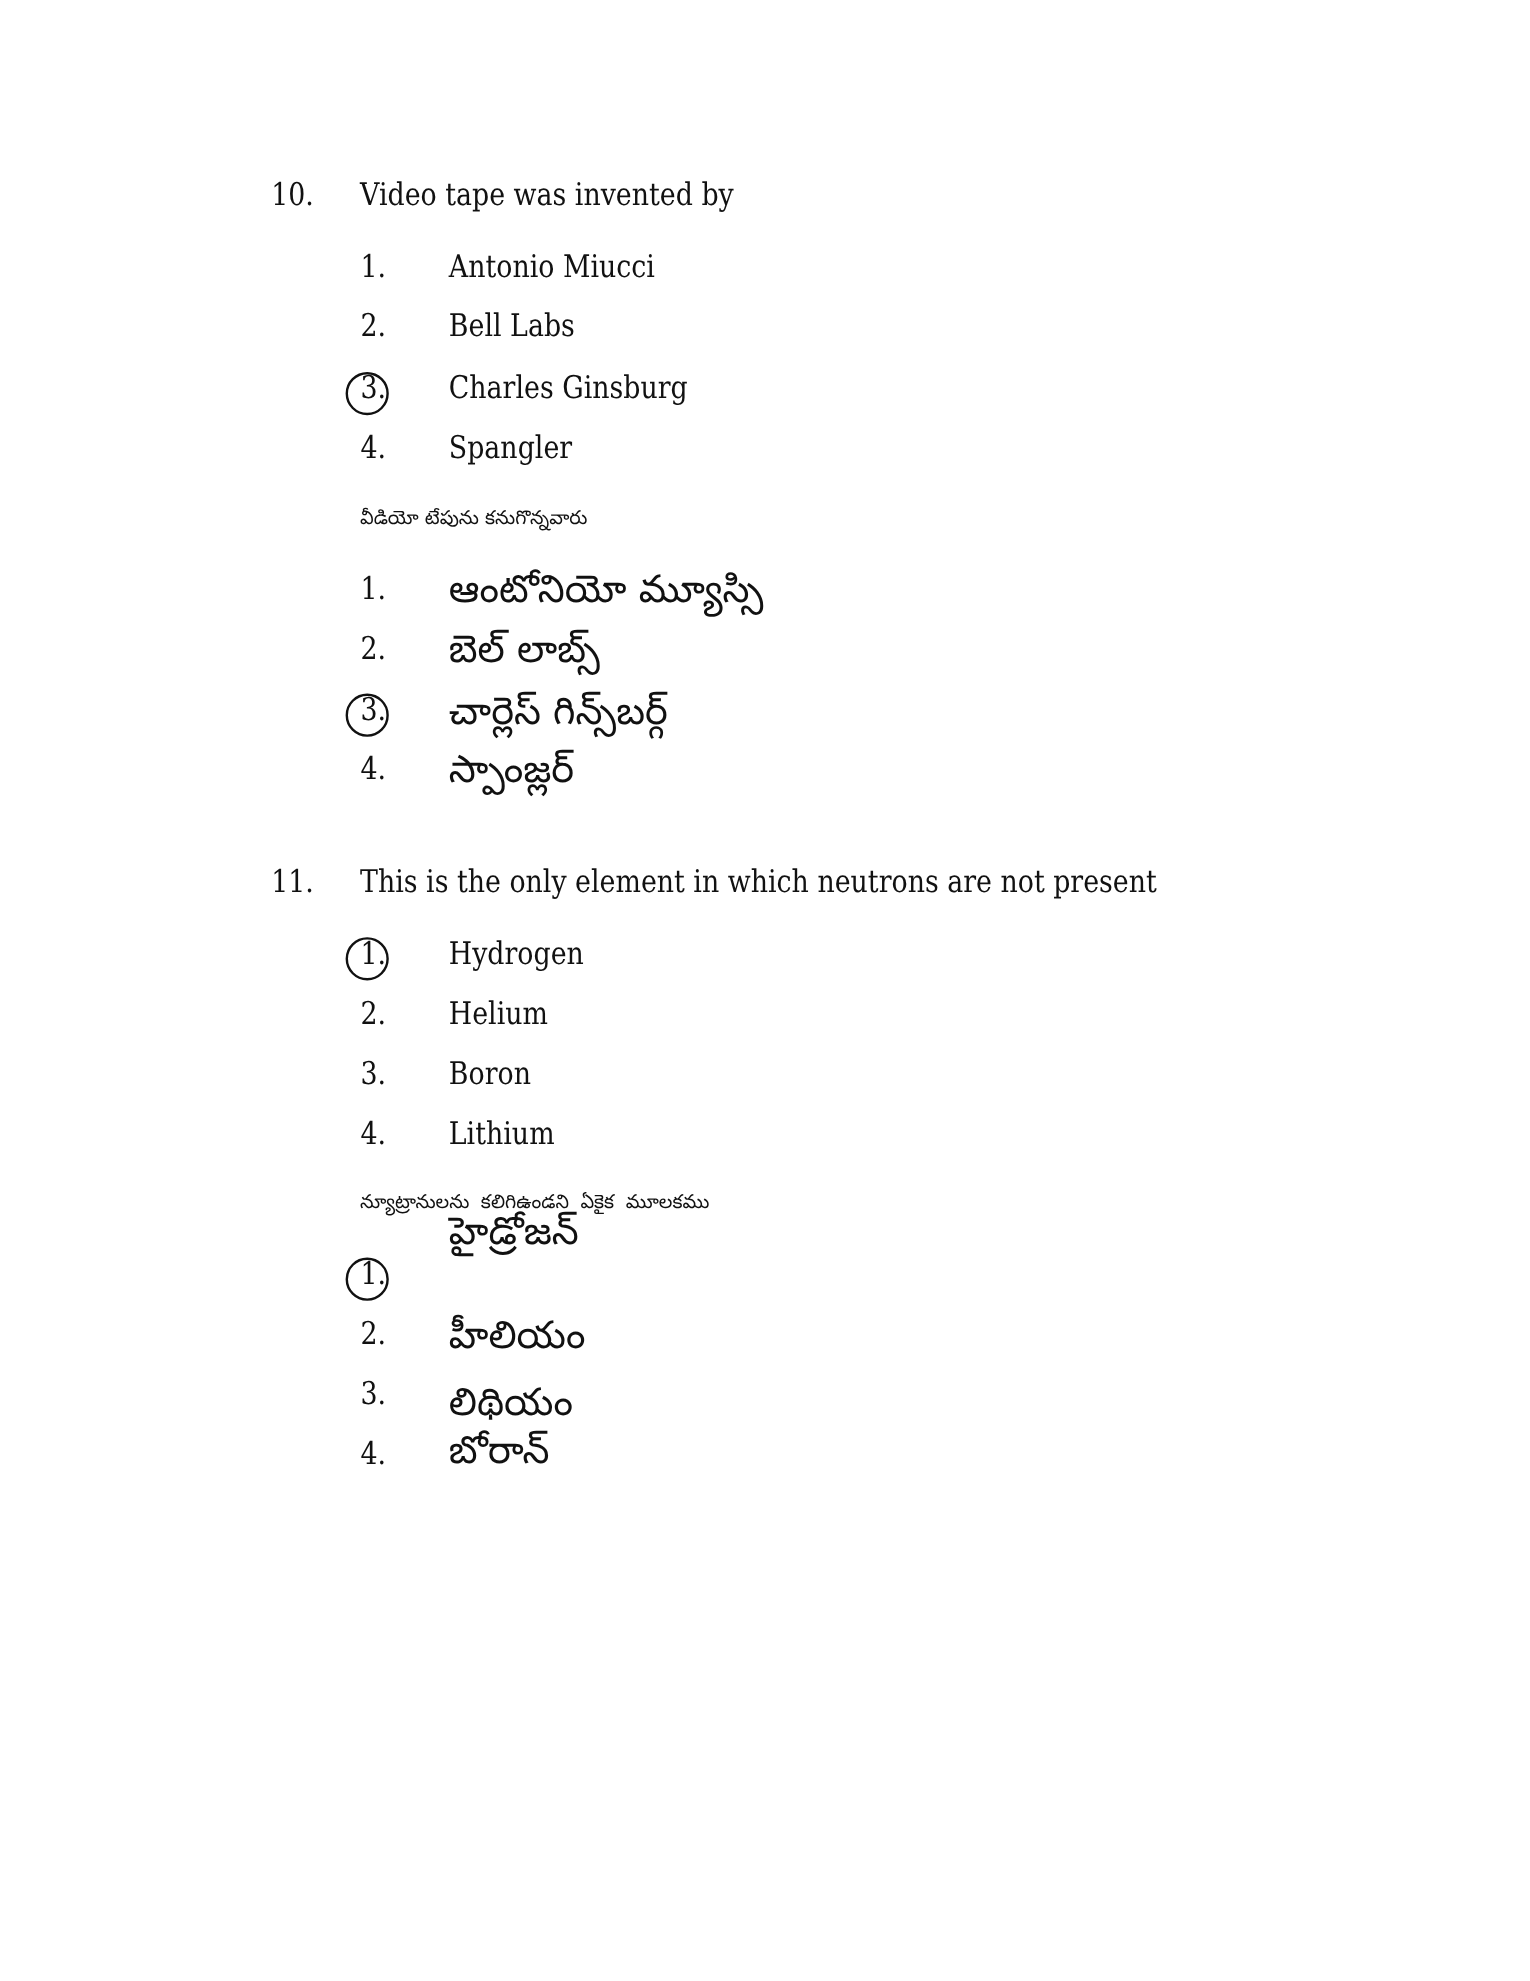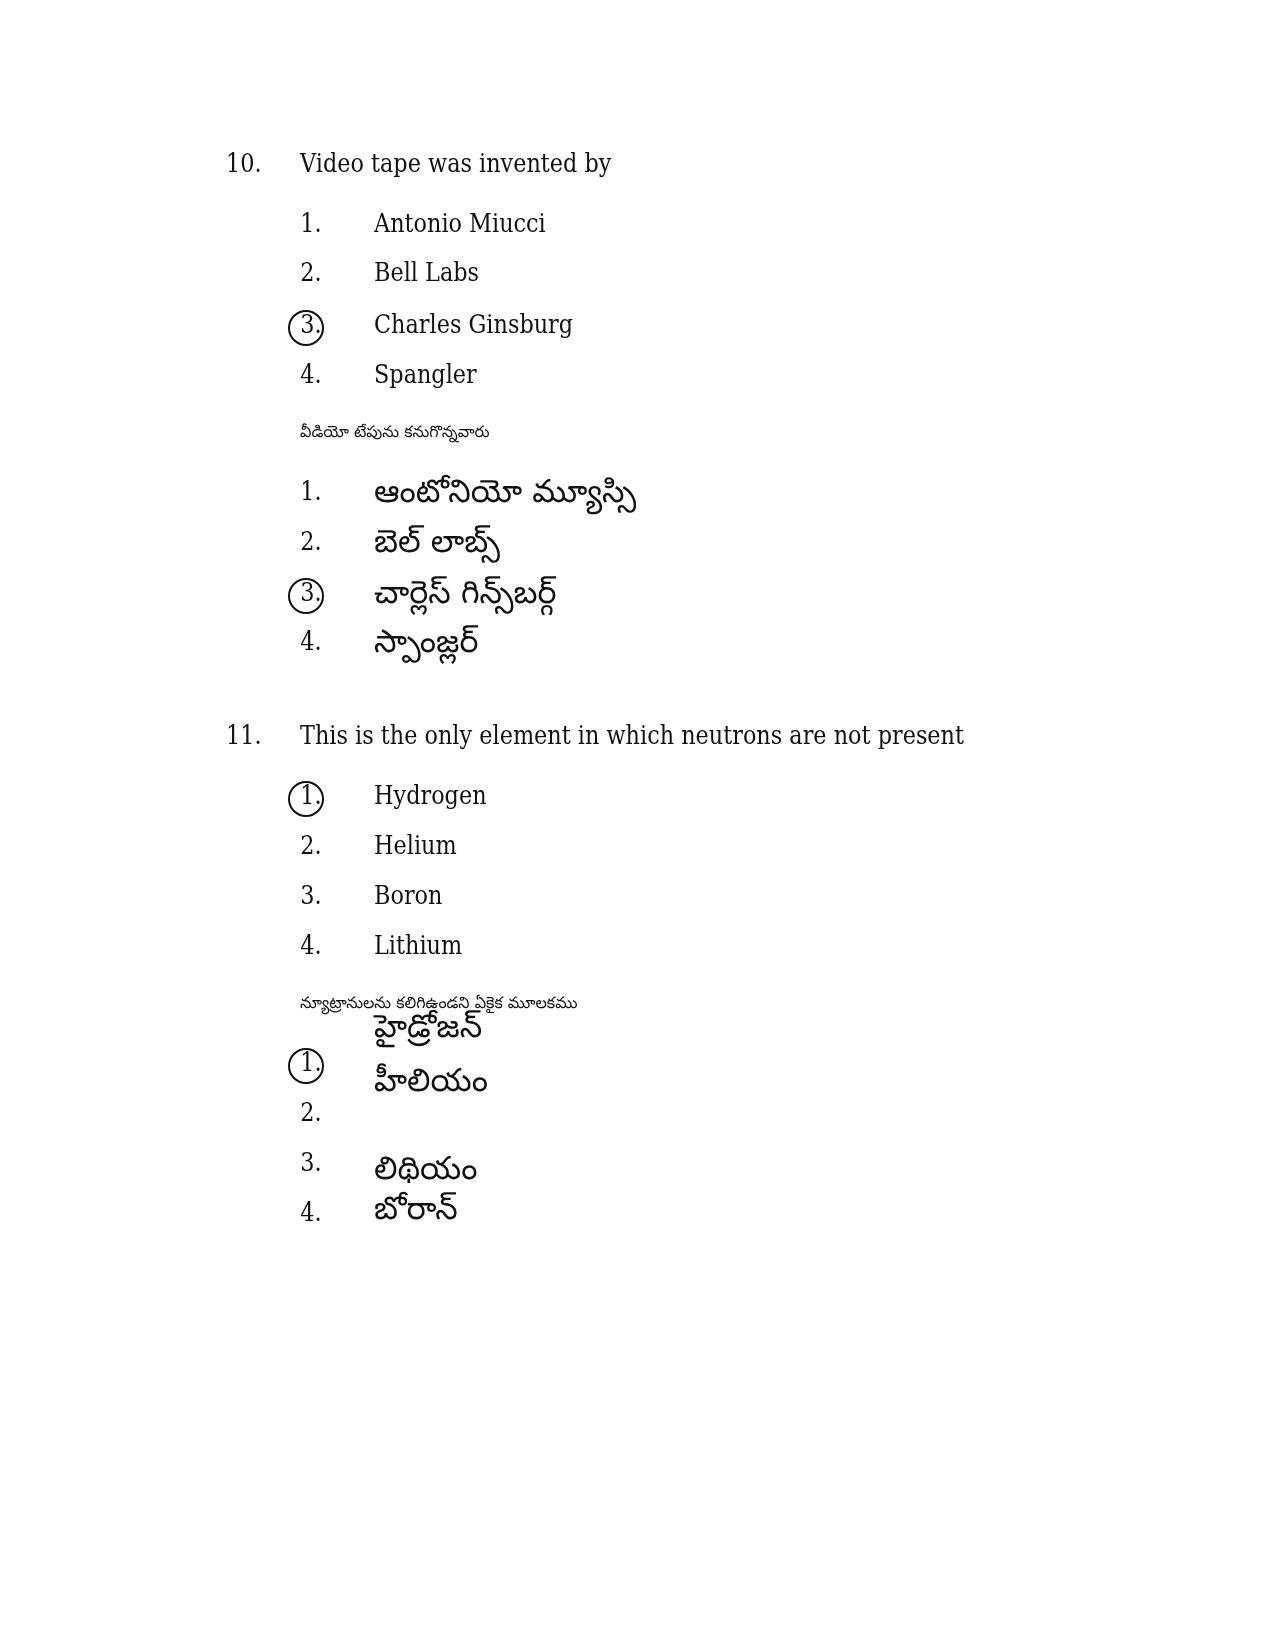--- a/index.html
+++ b/index.html
@@ -163,31 +163,31 @@
       <div>
         <div class="opt-num" style="top:880px;">3.</div>
         <div class="opt-text" style="top:880px;">Boron</div>
       </div>
       <div>
         <div class="opt-num" style="top:930px;">4.</div>
         <div class="opt-text" style="top:930px;">Lithium</div>
       </div>
     </div>
 
-    <div class="q-text-te" style="top:987px;">న్యూట్రానులను కలిగిఉండని ఏకైక మూలకము</div>
+    <div class="q-text-te" style="top:987px;font-family:Liberation Mono, monospace;">న్యూట్రానులను కలిగిఉండని ఏకైక మూలకము</div>
 
     <div>
       <div>
         <div class="opt-circle" style="top:1048px;"></div>
         <div class="opt-num" style="top:1047px;">1.</div>
         <div class="opt-text-te" style="top:1010px;">హైడ్రోజన్</div>
       </div>
       <div>
         <div class="opt-num" style="top:1097px;">2.</div>
-        <div class="opt-text-te" style="top:1064px;">హీలియం</div>
+        <div class="opt-text-te" style="top:1096px;">హీలియం</div>
       </div>
       <div>
         <div class="opt-num" style="top:1147px;">3.</div>
         <div class="opt-text-te" style="top:1192px;">బోరాన్</div>
       </div>
       <div>
         <div class="opt-num" style="top:1197px;">4.</div>
         <div class="opt-text-te" style="top:1152px;">లిథియం</div>
       </div>
     </div>

